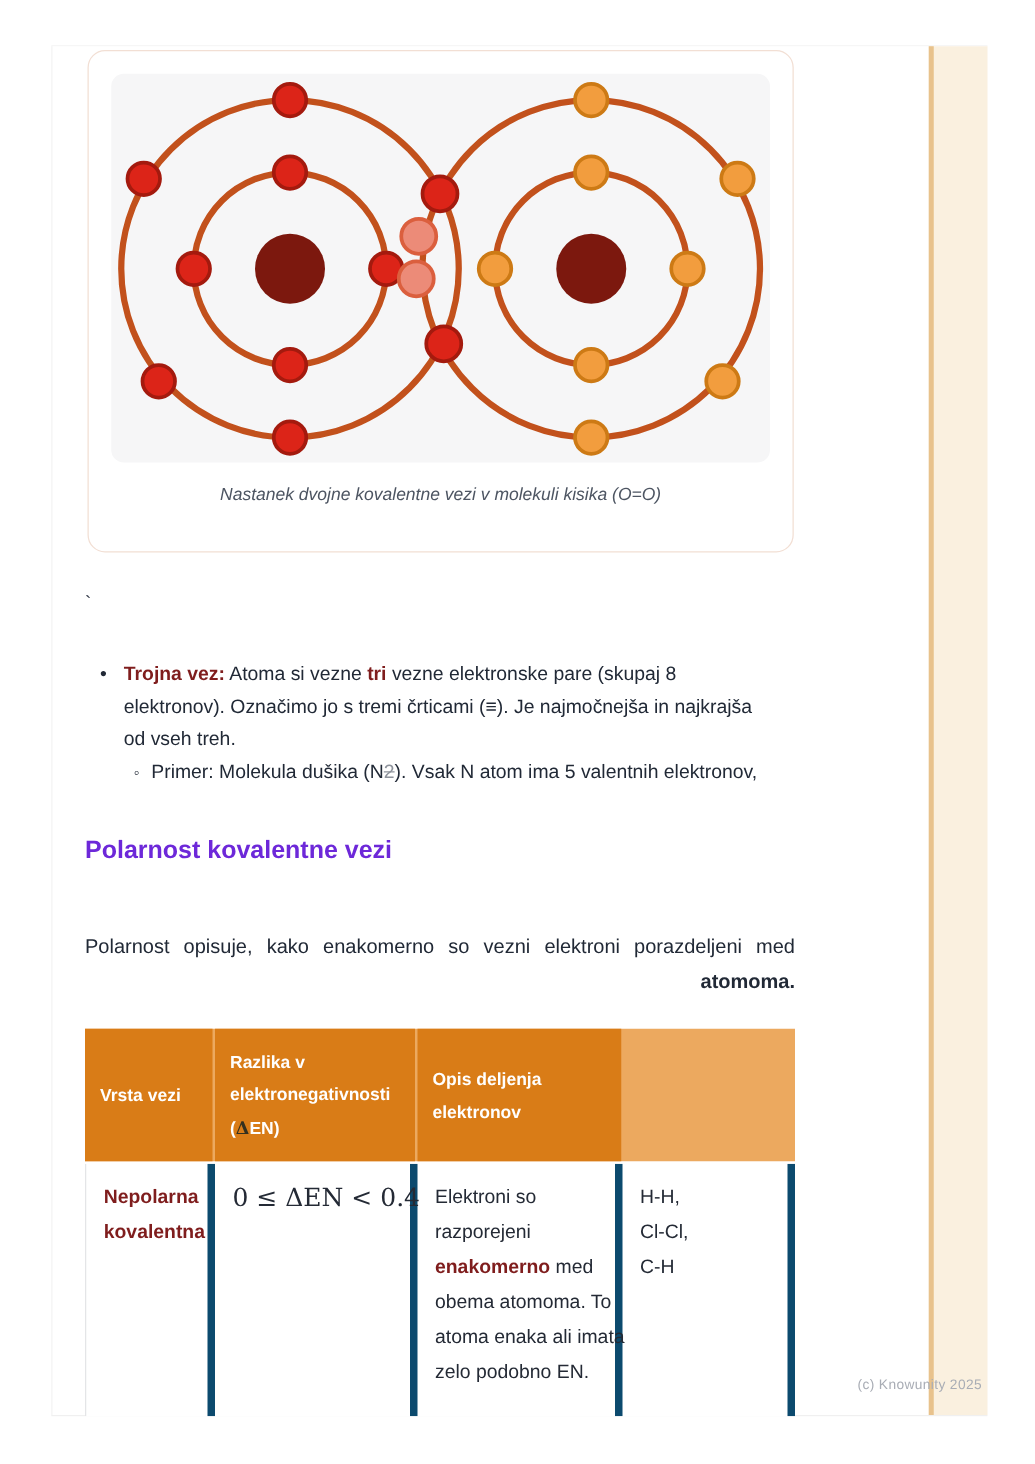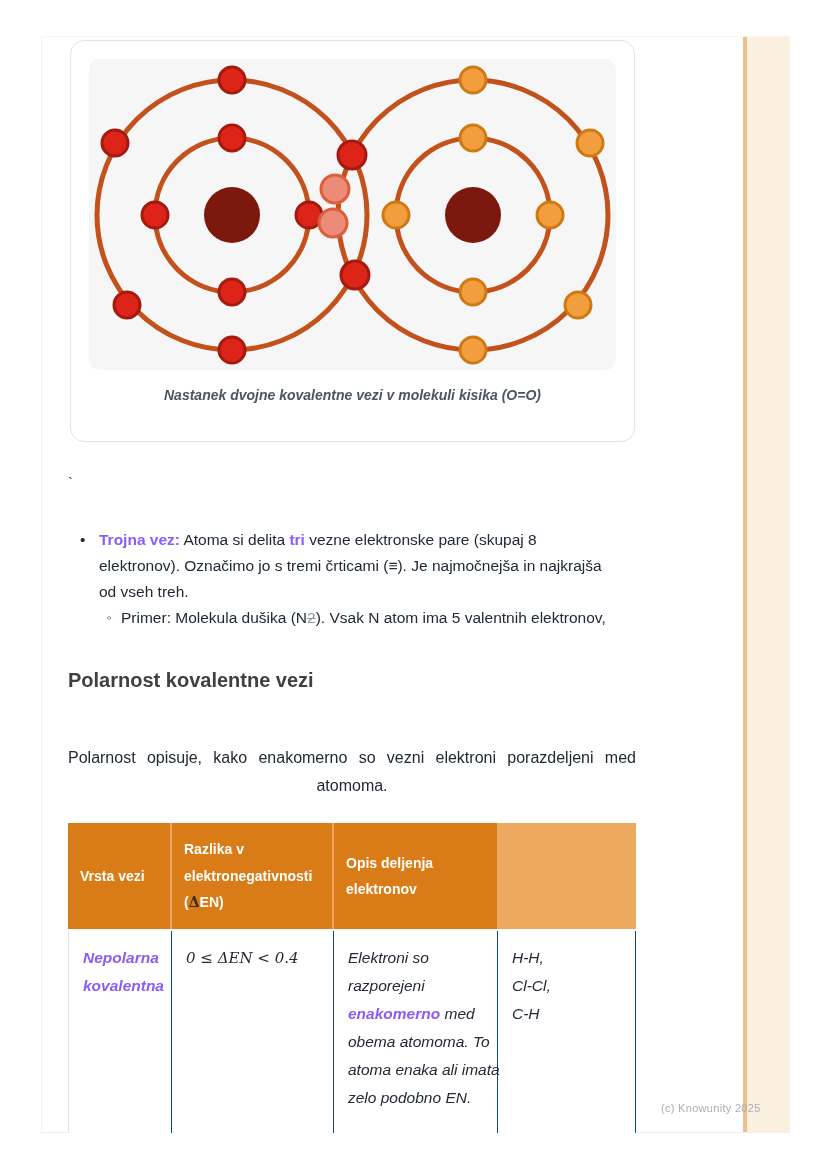--- a/index.html
+++ b/index.html
@@ -11,76 +11,76 @@
   .edge { position:absolute; background:rgba(0,0,0,0.05); }
   .edge-left  { left:41px; top:37px; width:1px; height:1095px; }
   .edge-top   { left:41px; top:36px; width:749px; height:1px; background:rgba(0,0,0,0.035); }
   .edge-bottom{ left:41px; top:1132px; width:749px; height:1px; background:rgba(0,0,0,0.06); }
   
   .margin-strip {
     position:absolute; left:743px; top:37px; width:43px; height:1095px;
     background:#FAF0DF; border-left:4px solid #E8C28C; z-index:1;
   }
   .watermark {
-    position:absolute; left:661px; top:1102px; font-size:11px; letter-spacing:0.3px;
+    position:absolute; left:686px; top:1102px; font-size:11px; letter-spacing:0.3px;
     color:#a9adb5; z-index:2; white-space:nowrap;
   }
   
   .figure-card {
     position:absolute; left:70px; top:40px; width:565px; height:402px;
     background:#ffffff; border:1.5px solid #f2dfd4; border-radius:14px; box-sizing:border-box;
   }
   .figure-panel {
     position:absolute; left:18px; top:18px; width:527px; height:311px;
     background:#f6f6f7; border-radius:10px; overflow:hidden;
   }
   .figure-caption {
     position:absolute; left:0; top:346px; width:100%; text-align:center;
-    font-style:italic; font-size:14px; color:#4d5562;font-weight:bold;
+    font-style:italic; font-size:14px; color:#4d5562;
   }
   
   .stray { position:absolute; left:68px; top:474px; font-size:15px; color:#2a3140; }
   
   .list { position:absolute; left:68px; top:527px; width:580px; font-size:15.5px; line-height:26px; }
   .list .line { position:relative; white-space:nowrap; }
   .list .t1 { padding-left:31px; }
   .list .t2 { padding-left:53px; }
   .list .m1 { position:absolute; left:12px; top:0; }
   .list .m2 { position:absolute; left:39px; top:0; font-size:13px; }
   .strike { text-decoration:line-through; color:#8e939c; }
-  b { font-weight:bold; color:#8b5cf6; }
+  b { font-weight:bold; color:#7f1d1d; }
   
-  .heading { position:absolute; left:68px; top:669px; font-size:20px; font-weight:bold; color:#404040; }
+  .heading { position:absolute; left:68px; top:669px; font-size:20px; font-weight:bold; color:#6d28d9; }
   
   .para { position:absolute; left:68px; top:704px; width:568px; font-size:16px; line-height:28px; }
   .para .jline { text-align:justify; text-align-last:justify;margin-top:40px; }
-  .para .lline { text-align:center; }
+  .para .lline { text-align:right;font-weight:bold; }
   
   .thead {
     position:absolute; left:68px; top:823px; width:568px; height:106px; box-sizing:border-box;
     display:grid; grid-template-columns:102px 160px 163px 137px; column-gap:2px;
     background:#ECA95F;
   }
   .th {
     background:#D97C17; color:#ffffff; font-weight:bold; font-size:14px; line-height:26.5px;
     display:flex; flex-direction:column; justify-content:center; padding:0 12px; white-space:nowrap;
     box-sizing:border-box; overflow:visible;
   }
   .delta { font-family:"DejaVu Serif", serif; color:#33301f; font-weight:bold; }
   .tbody {
     position:absolute; left:68px; top:931px; width:568px; height:202px; overflow:hidden;
     display:grid; grid-template-columns:104px 162px 164px 138px; background:#ffffff;
   }
   .td {
-    border-right:1px solid #0c4a6e; box-sizing:border-box; padding:13px 10px 0 14px;
-    font-size:15.5px; line-height:28px; color:#242a35;font-style:italic;
+    border-right:6px solid #0c4a6e; box-sizing:border-box; padding:13px 10px 0 14px;
+    font-size:15.5px; line-height:28px; color:#242a35;
   }
   .td.first { border-left:1px solid #e4e5e7; }
   .td div { white-space:nowrap; }
-  .serif-cell { font-family:"DejaVu Serif", serif; font-size:15px; }
+  .serif-cell { font-family:"DejaVu Serif", serif; font-size:20px; }
 </style>
 </head>
 <body>
 
 <div class="canvas">
 
   <div class="edge edge-left"></div>
   <div class="edge edge-top"></div>
   <div class="edge edge-bottom"></div>
   <div class="margin-strip"></div>
@@ -125,21 +125,21 @@
       </svg>
     </div>
     <div class="figure-caption">Nastanek dvojne kovalentne vezi v molekuli kisika (O=O)</div>
   </div>
 
   <div class="stray">`</div>
 
   <div class="list">
     <div class="line t1">
       <span class="m1">•</span>
-      <b>Trojna vez:</b><span> Atoma si delita </span><b>tri</b><span> vezne elektronske pare (skupaj 8</span>
+      <b>Trojna vez:</b><span> Atoma si vezne </span><b>tri</b><span> vezne elektronske pare (skupaj 8</span>
     </div>
     <div class="line t1">elektronov). Označimo jo s tremi črticami (≡). Je najmočnejša in najkrajša</div>
     <div class="line t1">od vseh treh.</div>
     <div class="line t2">
       <span class="m2">◦</span>
       <span>Primer: Molekula dušika (N</span><span class="strike">2</span><span>). Vsak N atom ima 5 valentnih elektronov,</span>
     </div>
   </div>
 
   <div class="heading">Polarnost kovalentne vezi</div>

